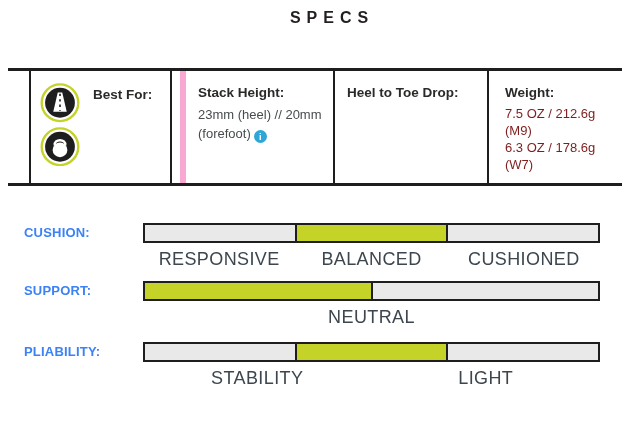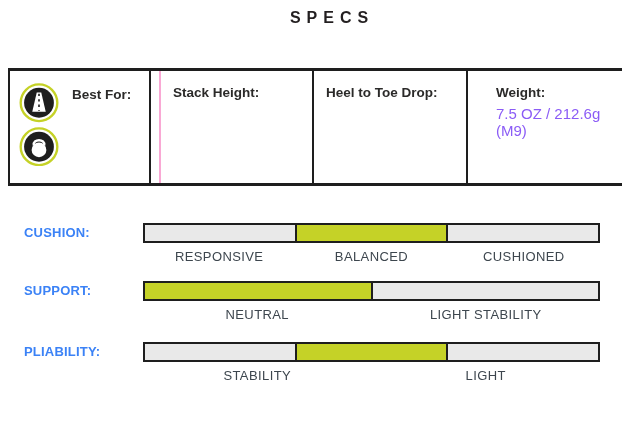--- a/index.html
+++ b/index.html
@@ -18,31 +18,31 @@
   
   .spec-box{
     position:absolute;left:8px;top:68px;width:614px;height:118px;
     box-sizing:border-box;
     border-top:3px solid #1e1e1e;border-bottom:3px solid #1e1e1e;
     display:flex;align-items:stretch;
   }
   .cell{box-sizing:border-box;}
   .cell-bestfor{
     width:143px;border-left:2px solid #1e1e1e;border-right:2px solid #1e1e1e;
-    display:flex;padding:10px 0 17px 7px;
+    display:flex;padding:10px 0 17px 7px;margin-left:21px;
   }
   .cell-gap{width:8px;}
-  .cell-stack{width:153px;border-left:2px solid #f9a8d4;padding:12px 8px 0 12px;}
+  .cell-stack{width:153px;border-left:6px solid #f9a8d4;padding:12px 8px 0 12px;}
   .cell-drop{width:154px;border-left:2px solid #1e1e1e;padding:12px 24px 0 12px;}
-  .cell-weight{flex:1;border-left:2px solid #1e1e1e;padding:12px 8px 0 28px;}
+  .cell-weight{flex:1;border-left:2px solid #1e1e1e;padding:12px 8px 0 16px;}
   .icon-col{width:50px;display:flex;flex-direction:column;gap:4px;padding-top:2px;}
   .besttext{padding-top:4px;padding-left:5px;width:68px;}
   .cell-title{font-size:13.5px;font-weight:bold;color:#2b2a29;margin:0 0 3px 0;line-height:19px;}
   .cell-body{font-size:13px;color:#474c4e;line-height:19px;margin:0;}
-  .weight-line{font-size:15px;color:#8b5cf6;line-height:17px;margin:0;}
+  .weight-line{font-size:13px;color:#7f1d1d;line-height:17px;margin:0;}
   .info{
     display:inline-block;width:13px;height:13px;border-radius:50%;
     background:#2fa6d6;color:#ffffff;font-size:9.5px;font-weight:bold;
     text-align:center;line-height:13px;vertical-align:-2px;margin-left:3px;
     cursor:pointer;
   }
   
   .slider-row{position:absolute;left:0;width:640px;}
   .row-cushion{top:223px;}
   .row-support{top:281px;}
@@ -56,21 +56,21 @@
     box-sizing:border-box;border:2px solid #1e1e1e;
     display:flex;align-items:stretch;background:#e9e9e9;
   }
   .seg{flex:1;background:#e9e9e9;}
   .seg + .seg{border-left:2px solid #1e1e1e;}
   .seg.active{background:#c5d227;}
   .bar-labels{
     position:absolute;left:143px;top:26px;width:457px;display:flex;
   }
   .bar-labels span{
-    flex:1;text-align:center;font-size:13px;color:#3d464e;letter-spacing:.4px;
+    flex:1;text-align:center;font-size:18px;color:#3d464e;letter-spacing:.4px;
   }
   
   .round-icon{width:44px;height:44px;display:block;}
 </style>
 </head>
 <body>
 
 <div class="page-title">SPECS</div>
 
 <div class="spec-box">
@@ -92,29 +92,31 @@
     </div>
     <div class="besttext">
       <p class="cell-title">Best For:</p>
     </div>
   </div>
 
   <div class="cell cell-gap"></div>
 
   <div class="cell cell-stack">
     <p class="cell-title">Stack Height:</p>
+    <p class="cell-body"><span>23mm (heel) // 20mm (forefoot)</span><span class="info">i</span></p>
   </div>
 
   <div class="cell cell-drop">
     <p class="cell-title">Heel to Toe Drop:</p>
   </div>
 
   <div class="cell cell-weight">
     <p class="cell-title">Weight:</p>
     <p class="weight-line">7.5 OZ / 212.6g (M9)</p>
+    <p class="weight-line">6.3 OZ / 178.6g (W7)</p>
   </div>
 </div>
 
 <div class="slider-row row-cushion">
   <div class="row-label">CUSHION:</div>
   <div class="bar">
     <div class="seg"></div>
     <div class="seg active"></div>
     <div class="seg"></div>
   </div>
@@ -126,21 +128,20 @@
 </div>
 
 <div class="slider-row row-support">
   <div class="row-label">SUPPORT:</div>
   <div class="bar">
     <div class="seg active"></div>
     <div class="seg"></div>
   </div>
   <div class="bar-labels">
     <span>NEUTRAL</span>
-    <span>LIGHT STABILITY</span>
   </div>
 </div>
 
 <div class="slider-row row-pliability">
   <div class="row-label">PLIABILITY:</div>
   <div class="bar">
     <div class="seg"></div>
     <div class="seg active"></div>
     <div class="seg"></div>
   </div>

